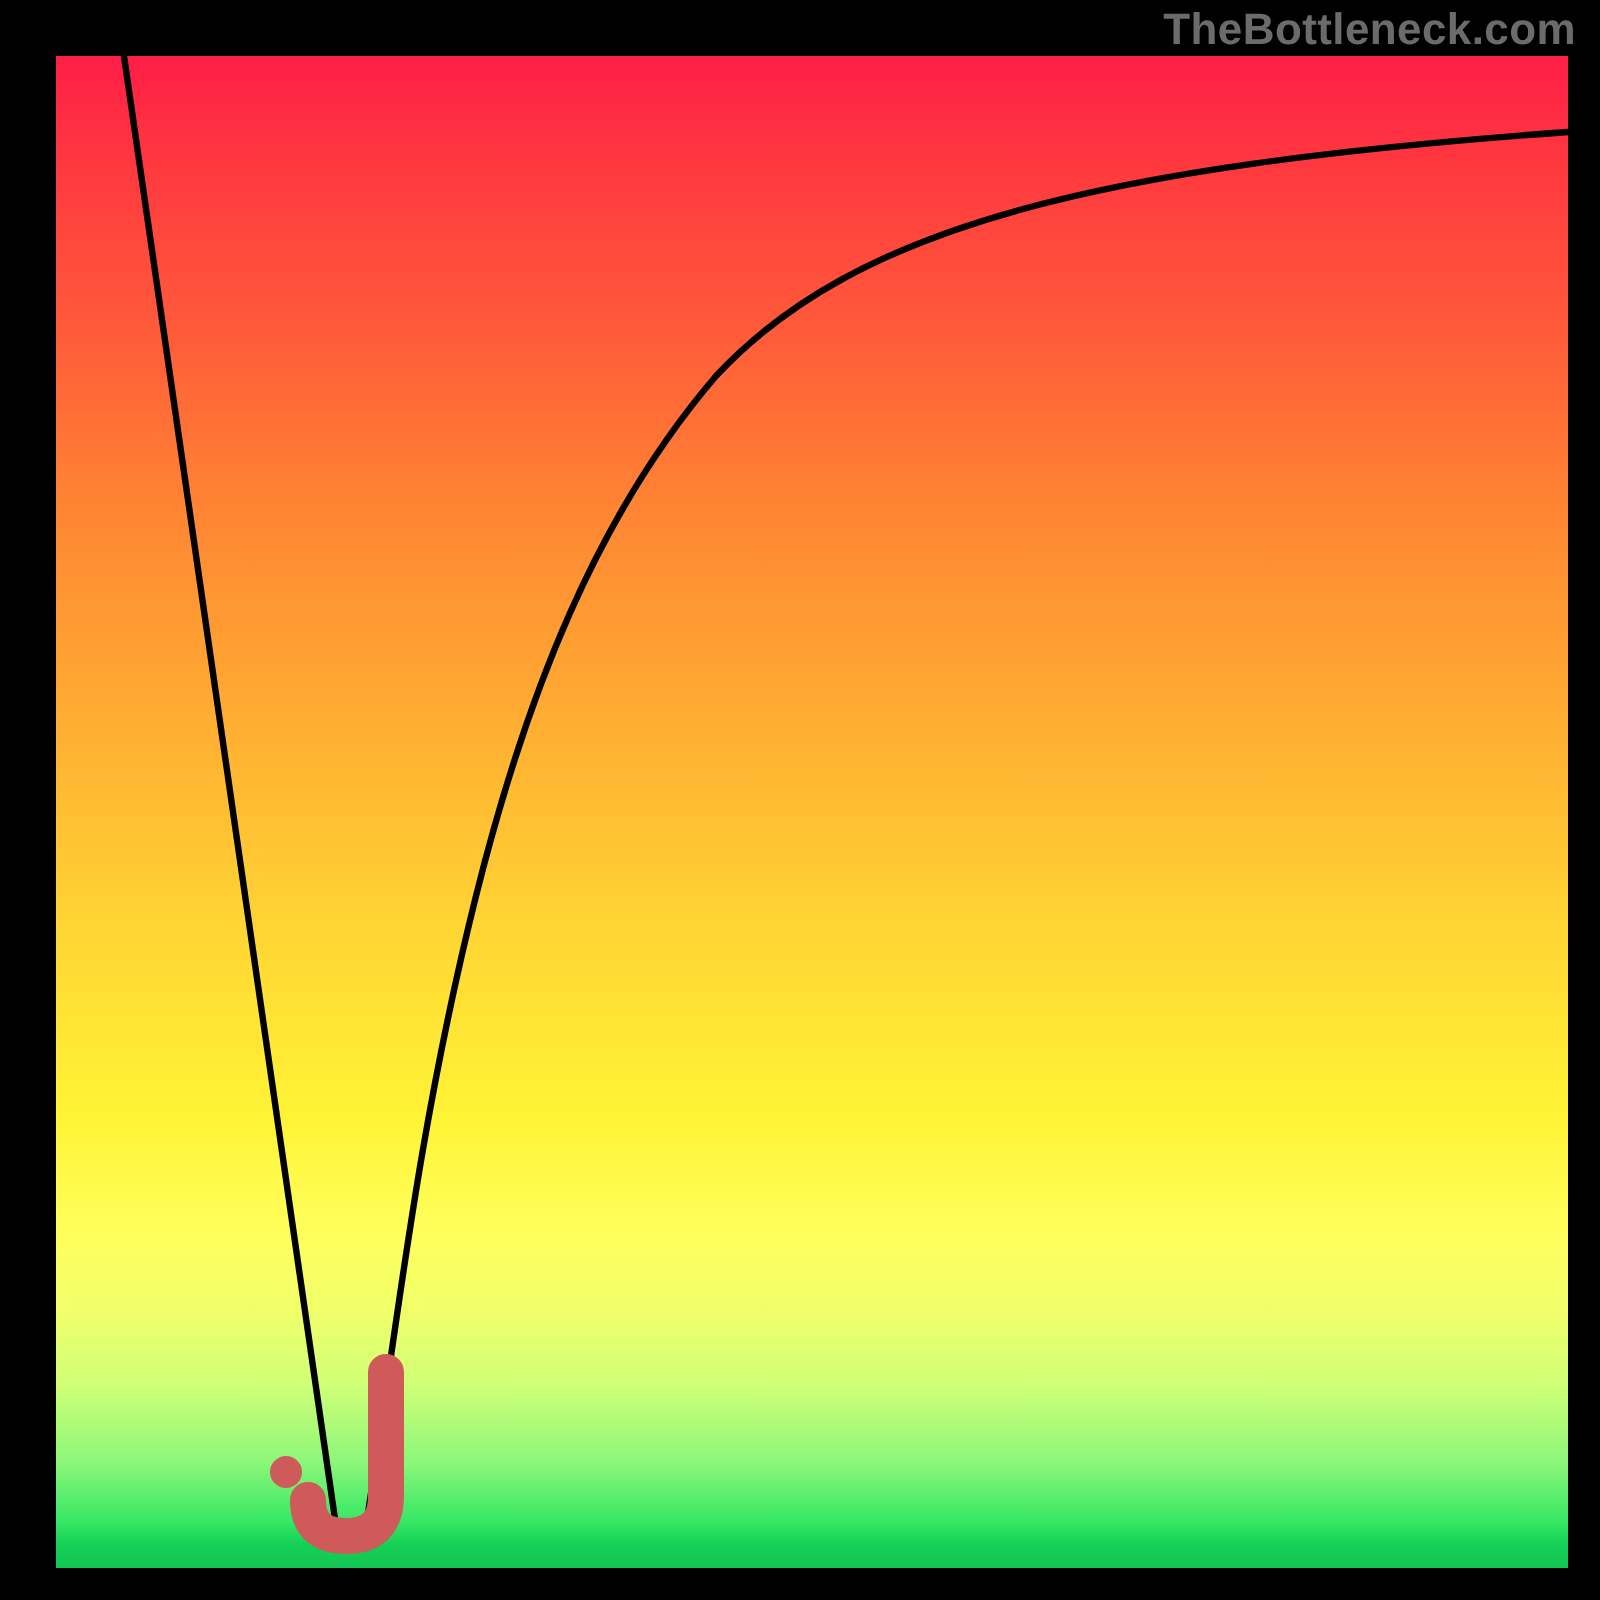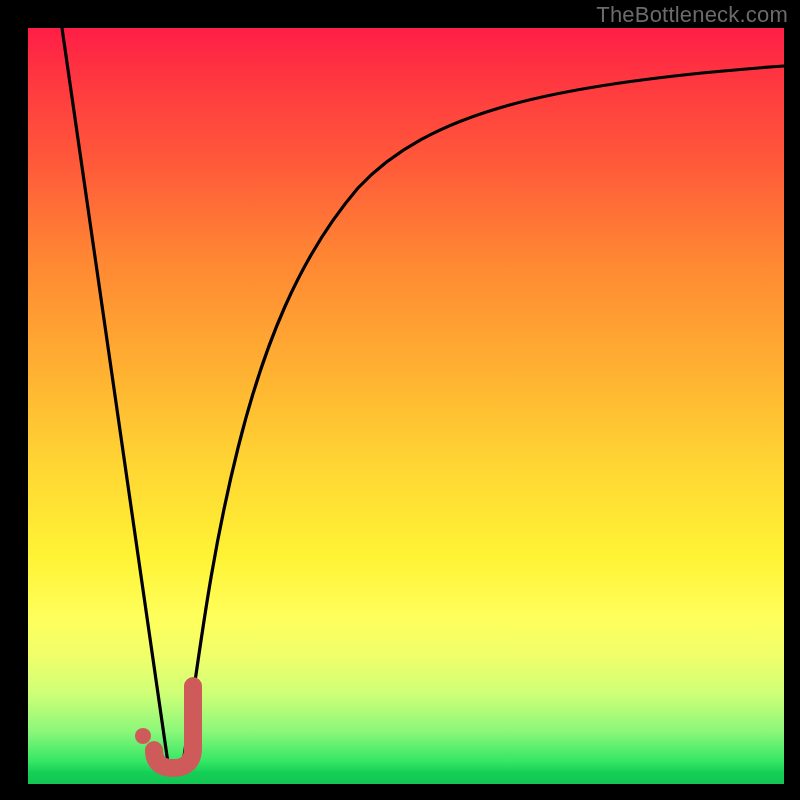--- a/index.html
+++ b/index.html
@@ -9,21 +9,21 @@
     width: 800px;
     height: 800px;
     background: #000;
   }
   .attribution {
     position: absolute;
     top: 2px;
     right: 12px;
     font-family: Arial, Helvetica, sans-serif;
     font-size: 22px;
-    font-weight: normal;
+    font-weight: bold;
     color: #6b6b6b;
     letter-spacing: 0.2px;
     z-index: 10;
   }
   .plot-area {
     position: absolute;
     left: 28px;
     top: 28px;
     width: 756px;
     height: 756px;

